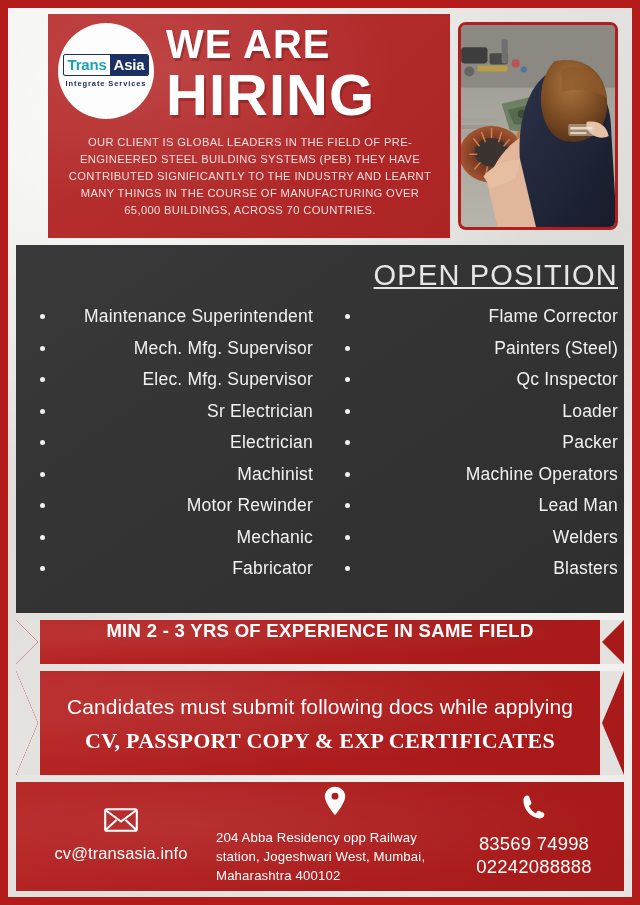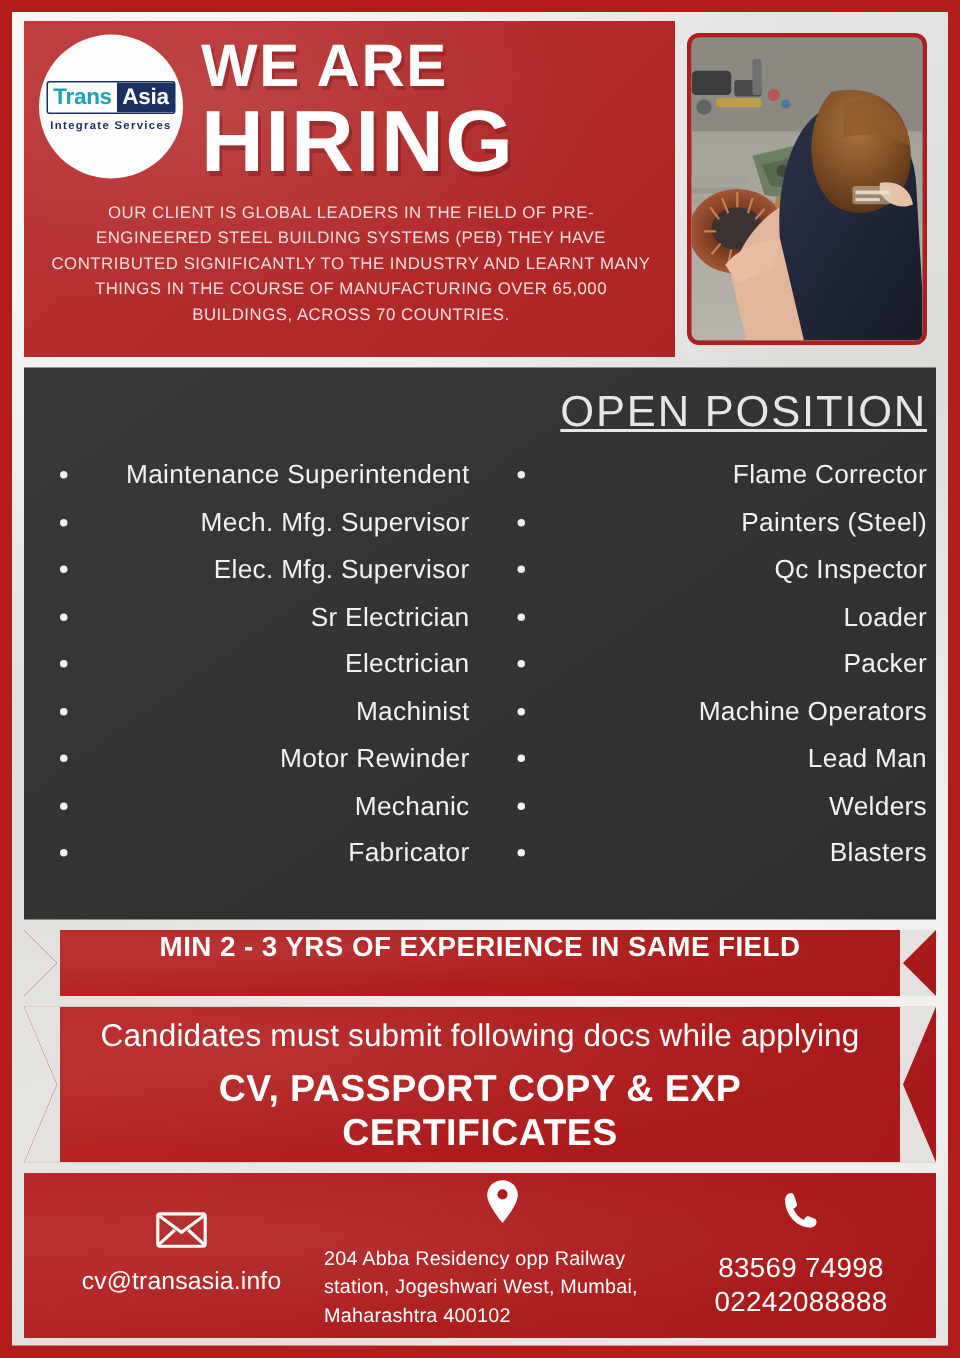--- a/index.html
+++ b/index.html
@@ -25,20 +25,21 @@
     padding:6px 8px 8px 8px;
     display:flex; flex-direction:column;
     overflow:hidden;
   }
   
   .header {
     display:flex;
     gap:8px;
     height:224px;
     flex:0 0 auto;
+    margin-left:32px;
   }
   .header-main {
     position:relative;
     flex:1;
     background:
       radial-gradient(ellipse at 30% 25%, rgba(255,255,255,.10), rgba(255,255,255,0) 60%),
       linear-gradient(135deg,#bb3535 0%,#b32b2b 45%,#ac2424 100%);
     overflow:hidden;
   }
   .logo-circle {
@@ -193,23 +194,24 @@
     align-items:center; justify-content:center;
     padding:4px 48px;
   }
   .r2-line1 {
     font-size:21px;
     line-height:27px;
     letter-spacing:.1px;
   }
   .r2-line2 {
     margin-top:8px;
-    font-size:25px;
+    font-size:22px;
     font-weight:bold;
     letter-spacing:.3px;
+    font-family:Liberation Serif, serif;
   }
   .notch-l, .notch-r {
     position:absolute;
     top:0; bottom:0;
     width:24px;
     z-index:3;
     pointer-events:none;
   }
   .notch-l { left:0; }
   .notch-r { right:0; }

